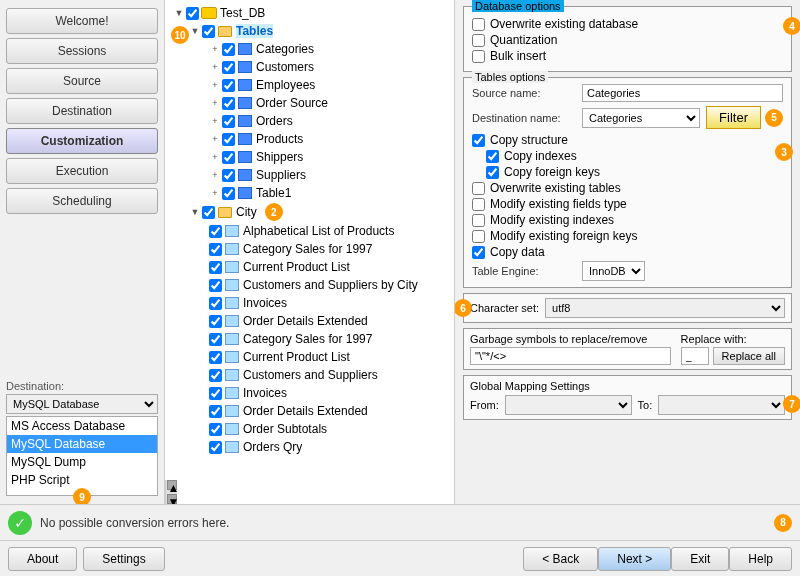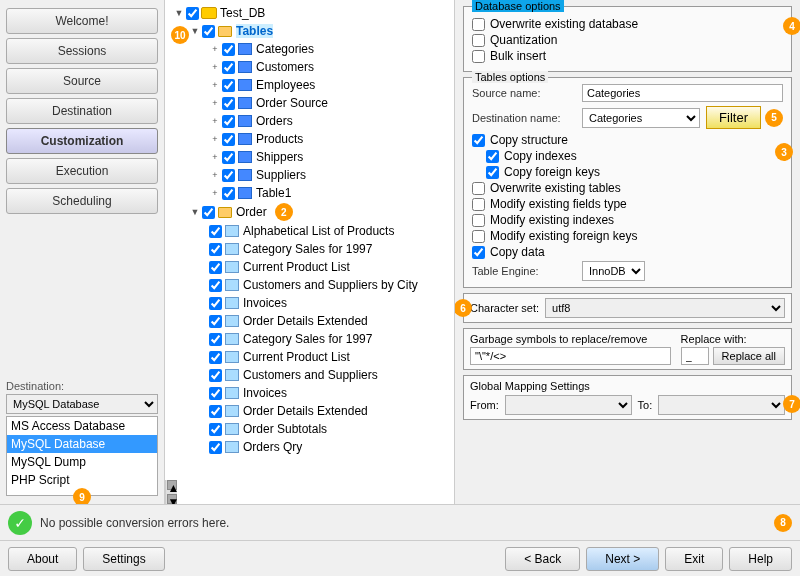--- a/index.html
+++ b/index.html
@@ -46,21 +46,21 @@
     .filter-btn { padding: 3px 12px; background: linear-gradient(to bottom, #fffbe8, #f0e060); border: 1px solid #cc9900; font-size: 13px; cursor: pointer; margin-left: 6px; }
 
     
     .status-bar { display: flex; align-items: center; height: 36px; border-top: 1px solid #ccc; background: #f0f0f0; padding: 0 8px; }
     .status-icon { width: 24px; height: 24px; background: #44cc44; border-radius: 50%; display: flex; align-items: center; justify-content: center; color: white; font-size: 14px; margin-right: 8px; }
     .status-text { font-size: 12px; color: #333; flex: 1; }
 
     
     .footer { display: flex; align-items: center; justify-content: space-between; height: 36px; border-top: 1px solid #ccc; background: #f0f0f0; padding: 0 8px; }
     .footer-left { display: flex; gap: 6px; }
-    .footer-right { display: flex; gap: 6px; }
+    .footer-right { display: flex; }
     .footer-btn { padding: 4px 18px; background: linear-gradient(to bottom, #f8f8f8, #e0e0e0); border: 1px solid #aaa; border-radius: 3px; cursor: pointer; font-size: 12px; }
     .footer-btn.primary { background: linear-gradient(to bottom, #ddeeff, #aaccee); }
 
     .number-badge { display: inline-flex; align-items: center; justify-content: center; min-width: 18px; height: 18px; background: #ff9900; color: white; border-radius: 50%; font-size: 10px; font-weight: bold; padding: 0 2px; }
 
     .right-panel { flex: 1; display: flex; flex-direction: column; }
     .right-panel-inner { flex: 1; padding: 6px 8px; overflow-y: auto; }
   </style>
 </head>
 <body>
@@ -195,21 +195,21 @@
             </span>
           <span class="tree-label">Table1</span>
         </div>
 
         <div class="tree-item tree-indent-2" style="padding-left:20px; position:relative;">
           <span class="expand-icon">▼</span>
           <input type="checkbox" class="checkbox" checked="" style="">
           <span class="tree-icon">
               <div class="folder-icon"></div>
             </span>
-          <span class="tree-label">Order</span>
+          <span class="tree-label">City</span>
           <span class="number-badge" style="margin-left:8px; font-size:10px;">2</span>
         </div>
 
         <div class="tree-item" style="padding-left:40px;">
           <input type="checkbox" class="checkbox" checked="" style="">
           <span class="tree-icon">
               <div class="view-icon"></div>
             </span>
           <span class="tree-label">Alphabetical List of Products</span>
         </div>

